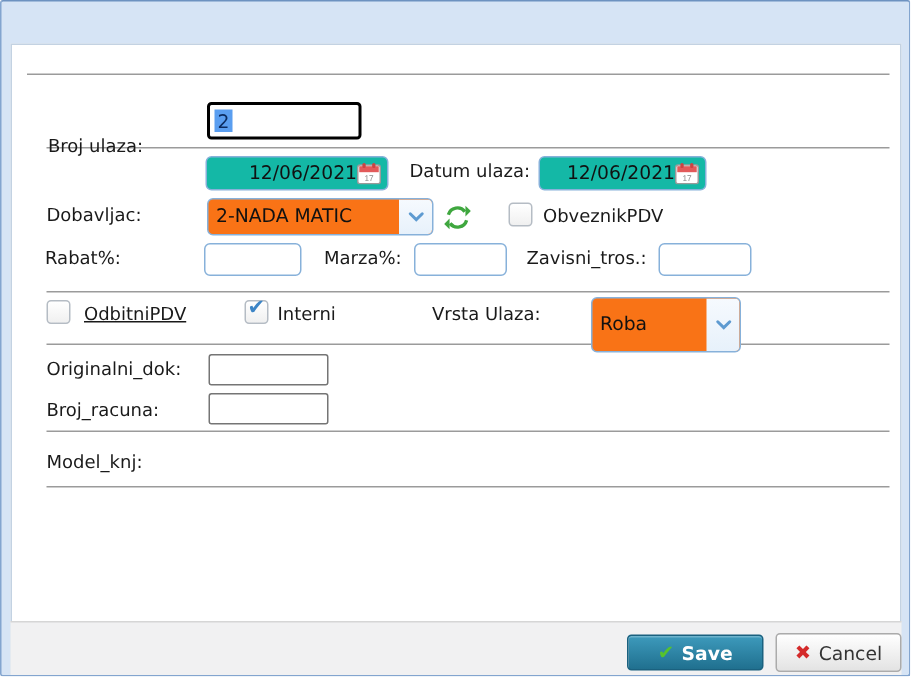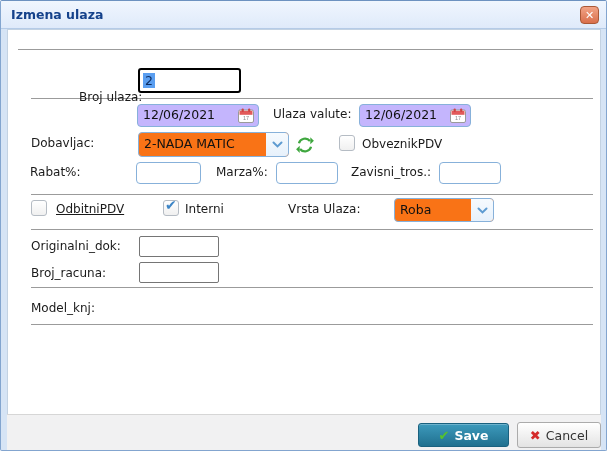--- a/index.html
+++ b/index.html
@@ -29,22 +29,22 @@
   .sep-6{left:30px;top:323px;width:562px;}
   .lbl{position:absolute;font-size:12px;color:#1a1a1a;white-space:nowrap;}
   .input-focused{position:absolute;left:137px;top:67px;width:103px;height:25px;box-sizing:border-box;
     border:2px solid #000;border-radius:3px;background:#fff;display:flex;align-items:center;
     padding-left:3px;cursor:text;}
   .sel-text{background:#5a9ef0;color:#0b2a5e;font-size:12.5px;padding:0 2px;line-height:15px;}
   .tf{position:absolute;box-sizing:border-box;border:1px solid #87b1da;border-radius:4px;background:#fff;
     font-family:"DejaVu Sans","Liberation Sans",sans-serif;font-size:12.5px;color:#111;padding:0 4px;outline:none;}
   .tf-gray{position:absolute;box-sizing:border-box;border:1px solid #757575;border-radius:2px;background:#fff;
     font-family:"DejaVu Sans","Liberation Sans",sans-serif;font-size:12.5px;color:#111;padding:0 4px;outline:none;}
-  .datefield{position:absolute;box-sizing:border-box;border:1px solid #87b1da;border-radius:4px;background:#c4b5fd;
-    display:flex;align-items:center;justify-content:space-between;padding:0 4px 0 5px;cursor:text;}
+  .datefield{position:absolute;box-sizing:border-box;border:1px solid #87b1da;border-radius:4px;background:#14b8a6;
+    display:flex;align-items:center;justify-content:flex-end;padding:0 4px 0 5px;cursor:text;}
   .datefield .val{font-size:12.5px;color:#111;line-height:1;}
   .date-trigger{display:flex;align-items:center;justify-content:center;cursor:pointer;}
   .combo{position:absolute;box-sizing:border-box;border:1px solid #87b1da;border-radius:4px;background:#f97316;
     display:flex;align-items:center;cursor:default;overflow:hidden;}
   .combo .txt{flex:1;padding-left:5px;font-size:12.5px;color:#111;white-space:nowrap;line-height:1;}
   .combo .trigger{width:22px;align-self:stretch;display:flex;align-items:center;justify-content:center;
     background:linear-gradient(#f6fafe,#e7f1fb);cursor:pointer;}
   .cb{position:absolute;width:16px;height:16px;box-sizing:border-box;border:1px solid #b5bcc4;border-radius:3px;
     background:linear-gradient(#ffffff,#f0f0f0);cursor:pointer;}
   .cb .mark{position:absolute;left:1px;top:-4px;font-size:14px;font-weight:bold;color:#3d85c6;}
@@ -57,55 +57,49 @@
   .btn-cancel{left:516px;top:421px;width:84px;height:26px;
     background:linear-gradient(#ffffff,#e3e3e3);border:1px solid #ababab;color:#333;font-size:12.5px;}
   .icon-check-green{color:#56c22d;font-size:13px;line-height:1;}
   .icon-x-red{color:#d42a2a;font-size:13px;font-weight:bold;line-height:1;}
 </style>
 </head>
 <body>
 
 <div class="dialog">
 
-  <div class="titlebar">
-    <span class="title">Izmena ulaza</span>
-    <div class="close-btn">
-      <span>✕</span>
-    </div>
-  </div>
 
   <div class="panel"></div>
   <div class="footer"></div>
 
   <div class="sep sep-1"></div>
   <div class="sep sep-2"></div>
   <div class="sep sep-3"></div>
   <div class="sep sep-4"></div>
   <div class="sep sep-5"></div>
   <div class="sep sep-6"></div>
 
-  <span class="lbl" style="left:31px;top:89px;margin-left:47px;">Broj ulaza:</span>
+  <span class="lbl" style="left:31px;top:89px;">Broj ulaza:</span>
   <div class="input-focused">
     <span class="sel-text">2</span>
   </div>
 
   <div class="datefield" style="left:136px;top:103px;width:122px;height:23px;">
     <span class="val">12/06/2021</span>
     <span class="date-trigger">
       <svg width="16" height="15" viewBox="0 0 16 15">
         <rect x="0.5" y="2" width="15" height="12.5" rx="1.5" fill="#fff" stroke="#9a9a9a"></rect>
         <rect x="1.5" y="2.8" width="13" height="4" fill="#e25a5a"></rect>
         <rect x="3.6" y="0.6" width="2.2" height="3.4" rx="1" fill="#c44"></rect>
         <rect x="10.1" y="0.6" width="2.2" height="3.4" rx="1" fill="#c44"></rect>
         <text x="8" y="12.4" font-size="5.5" fill="#888" text-anchor="middle" font-family="sans-serif">17</text>
       </svg>
     </span>
   </div>
-  <span class="lbl" style="left:272px;top:106px;">Ulaza valute:</span>
+  <span class="lbl" style="left:272px;top:106px;">Datum ulaza:</span>
   <div class="datefield" style="left:358px;top:103px;width:112px;height:23px;">
     <span class="val">12/06/2021</span>
     <span class="date-trigger">
       <svg width="16" height="15" viewBox="0 0 16 15">
         <rect x="0.5" y="2" width="15" height="12.5" rx="1.5" fill="#fff" stroke="#9a9a9a"></rect>
         <rect x="1.5" y="2.8" width="13" height="4" fill="#e25a5a"></rect>
         <rect x="3.6" y="0.6" width="2.2" height="3.4" rx="1" fill="#c44"></rect>
         <rect x="10.1" y="0.6" width="2.2" height="3.4" rx="1" fill="#c44"></rect>
         <text x="8" y="12.4" font-size="5.5" fill="#888" text-anchor="middle" font-family="sans-serif">17</text>
       </svg>
@@ -139,21 +133,21 @@
   <span class="lbl" style="left:350px;top:164px;">Zavisni_tros.:</span>
   <input class="tf" style="left: 438px; top: 161px; width: 62px; height: 22px;" value="">
 
   <div class="cb" style="left:30px;top:199px;"></div>
   <span class="lbl" style="left:55px;top:201px;text-decoration:underline;">OdbitniPDV</span>
   <div class="cb" style="left:162px;top:199px;">
     <span class="mark">✔</span>
   </div>
   <span class="lbl" style="left:184px;top:201px;">Interni</span>
   <span class="lbl" style="left:287px;top:201px;">Vrsta Ulaza:</span>
-  <div class="combo" style="left:393px;top:197px;width:100px;height:24px;">
+  <div class="combo" style="left:393px;top:197px;width:100px;height:37px;">
     <span class="txt">Roba</span>
     <span class="trigger">
       <svg width="11" height="7" viewBox="0 0 11 7">
           <path d="M1.5 1.5 L5.5 5.4 L9.5 1.5" stroke="#5e9bd1" stroke-width="2" fill="none" stroke-linecap="round"></path>
         </svg>
     </span>
   </div>
 
   <span class="lbl" style="left:30px;top:238px;">Originalni_dok:</span>
   <input class="tf-gray" style="left: 138px; top: 235px; width: 80px; height: 21px;" value="">

